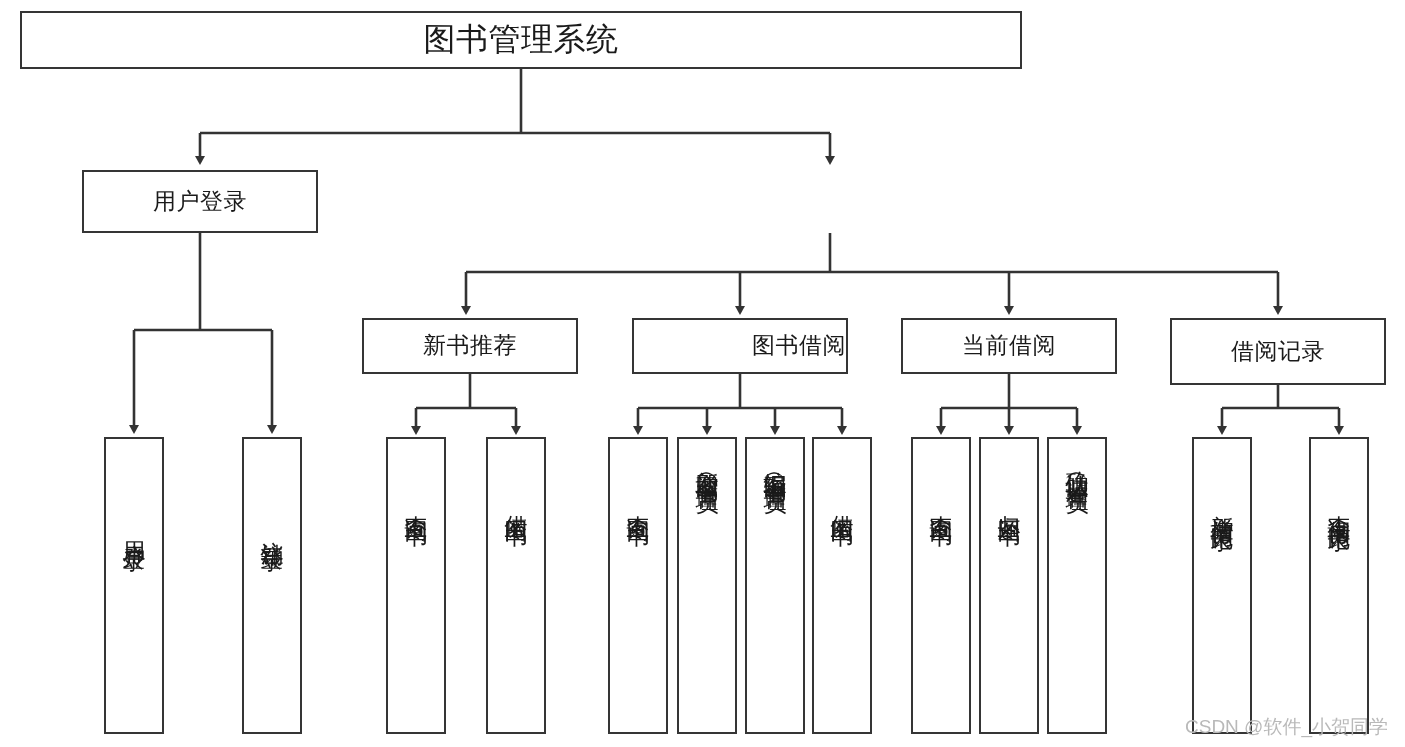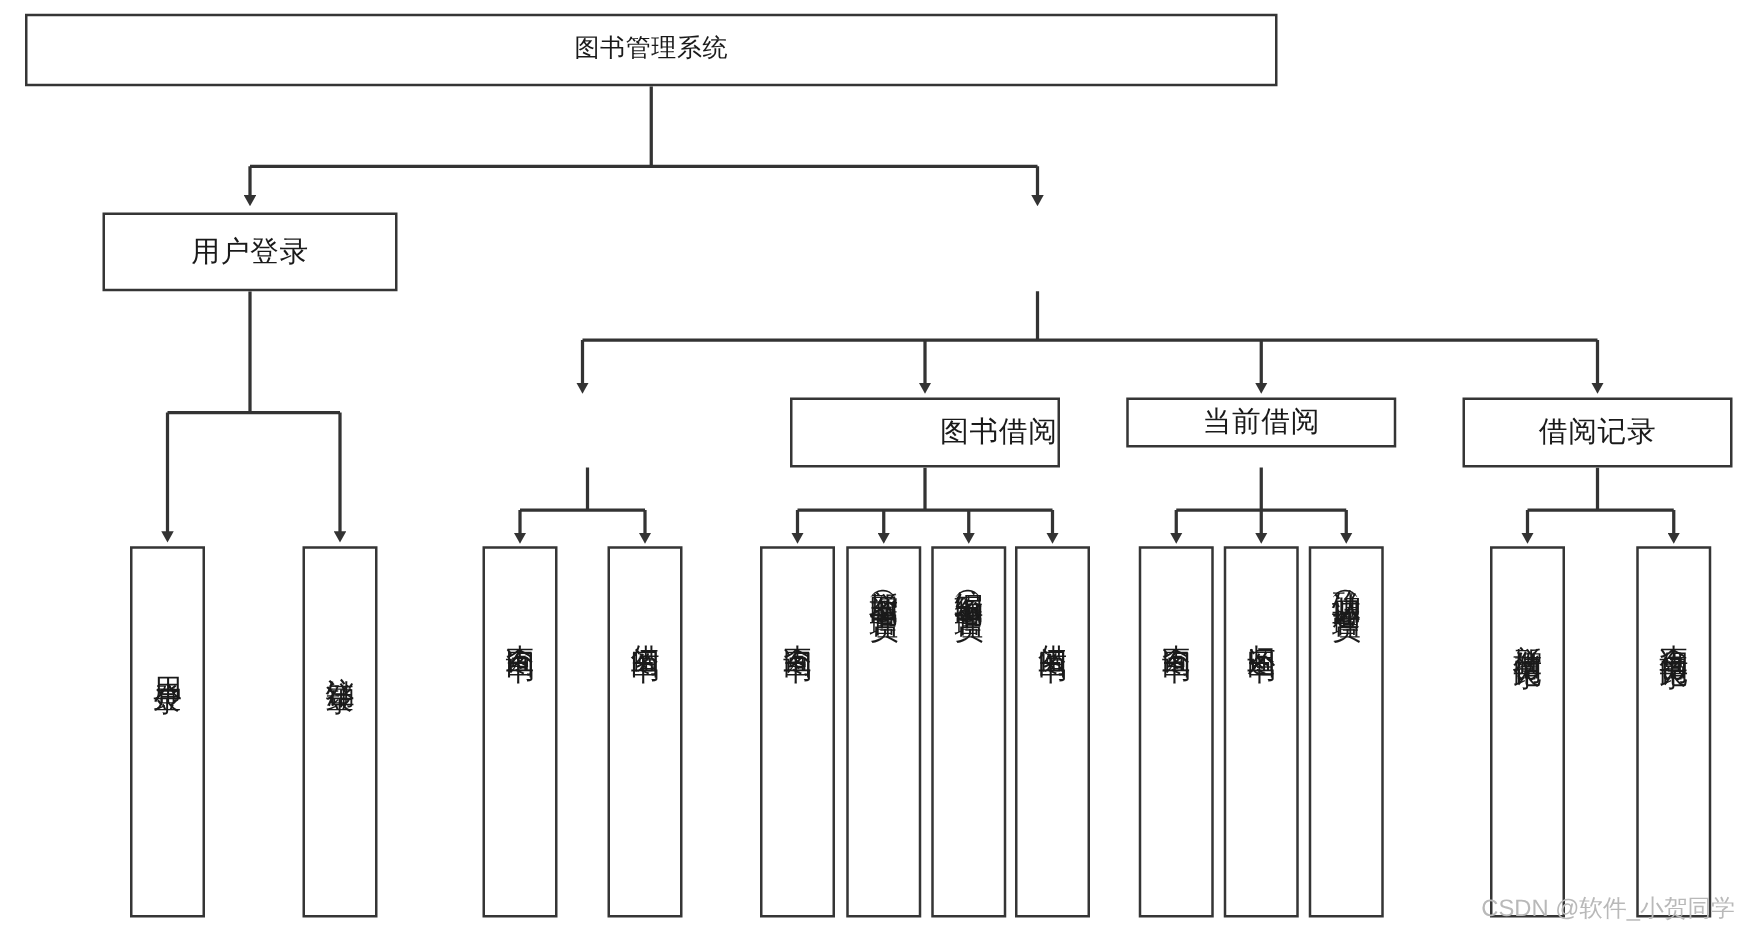--- a/index.html
+++ b/index.html
@@ -43,21 +43,21 @@
     text-align: center;
     line-height: 1.18;
     letter-spacing: 0.5px;
     white-space: nowrap;
   }
   
   .node.horiz .node-label {
     font-size: 23px;
   }
   .node.root .node-label {
-    font-size: 20px;
+    font-size: 32px;
   }
   
   .node.vert {
     align-items: flex-start;
     justify-content: center;
     padding-top: 0;
   }
   .node.vert .node-label {
     writing-mode: vertical-rl;
     text-orientation: upright;
@@ -142,27 +142,30 @@
   </svg>
 
   <div class="node root horiz" style="left:20px; top:11px; width:1002px; height:58px;">
     <span class="node-label">图书管理系统</span>
   </div>
 
   <div class="node horiz" style="left:82px; top:170px; width:236px; height:63px;">
     <span class="node-label">用户登录</span>
   </div>
 
+  <div class="node horiz" style="left:362px; top:318px; width:216px; height:56px;">
+    <span class="node-label">新书推荐</span>
+  </div>
   <div class="node horiz" style="left:632px; top:318px; width:216px; height:56px;justify-content:flex-end;">
     <span class="node-label">图书借阅</span>
   </div>
-  <div class="node horiz" style="left:901px; top:318px; width:216px; height:40px;">
+  <div class="node horiz" style="left:901px; top:318px; width:216px; height:56px;">
     <span class="node-label">当前借阅</span>
   </div>
-  <div class="node horiz" style="left:1170px; top:318px; width:216px; height:56px;">
+  <div class="node horiz" style="left:1170px; top:318px; width:216px; height:67px;">
     <span class="node-label">借阅记录</span>
   </div>
 
   <div class="node vert mid" style="left:104px; top:437px; width:60px; height:297px;">
     <span class="node-label">用户登录</span>
   </div>
   <div class="node vert mid" style="left:242px; top:437px; width:60px; height:297px;">
     <span class="node-label">注销登录</span>
   </div>
 

